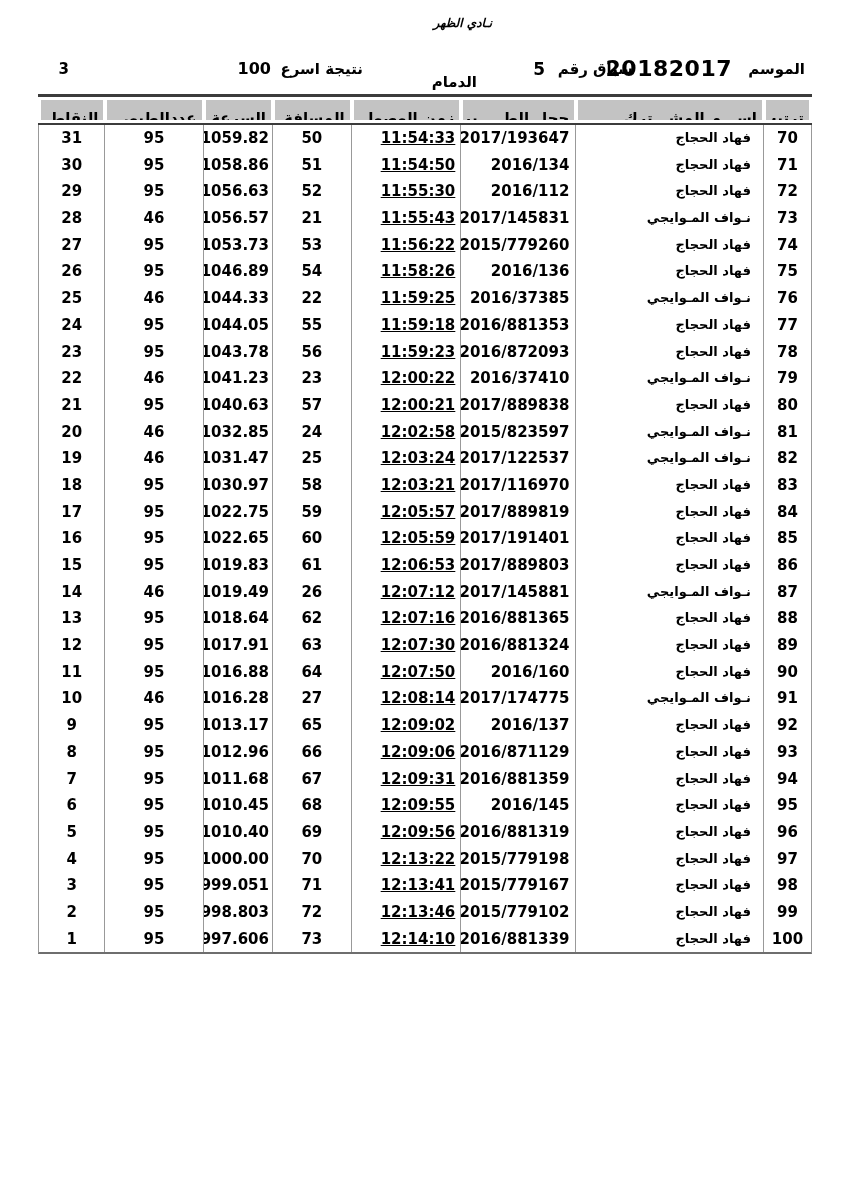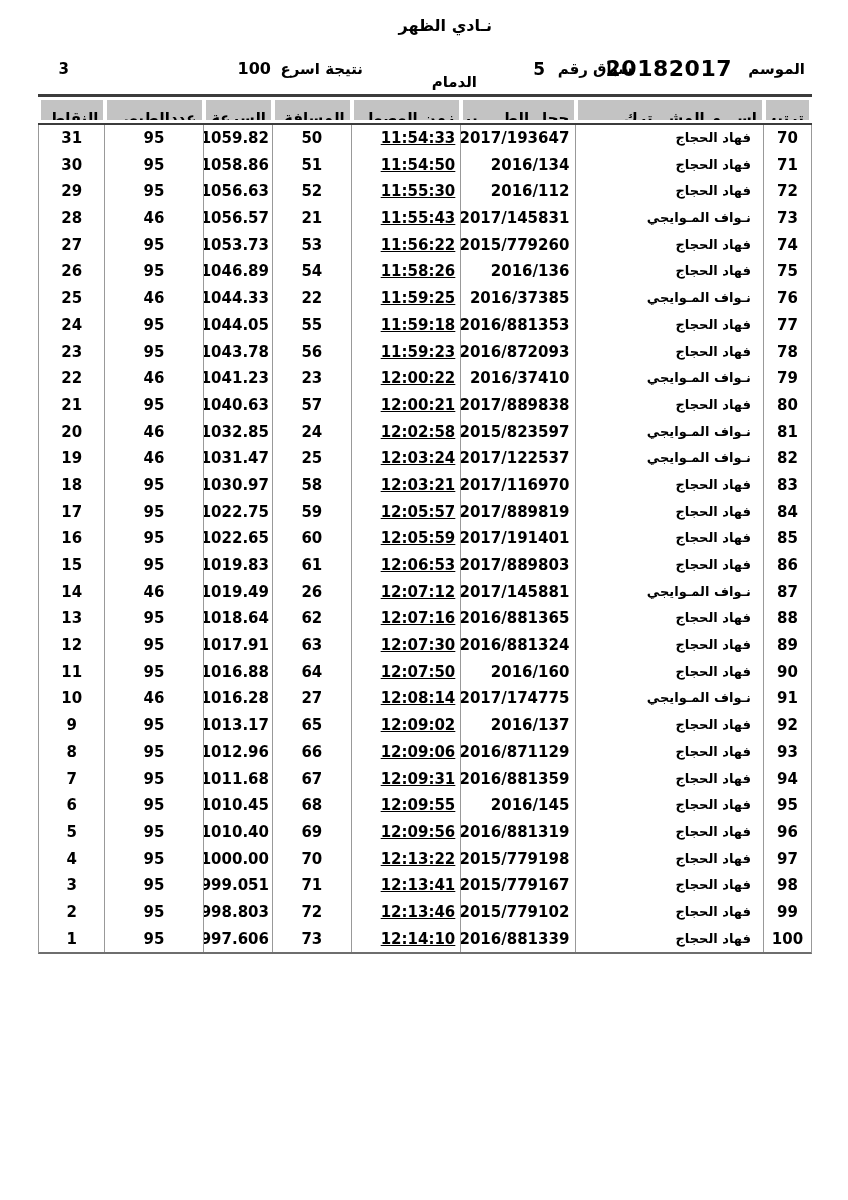--- a/index.html
+++ b/index.html
@@ -4,21 +4,21 @@
 <style>
   html,body{margin:0;padding:0;}
   body{
     width:848px;height:1200px;background:#ffffff;overflow:hidden;
     font-family:"DejaVu Sans","Liberation Sans",sans-serif;
     font-weight:bold;color:#000;direction:rtl;position:relative;
   }
   
   .doc-header{position:relative;height:94px;}
   .club-title{
-    position:absolute;top:16px;right:356px;font-size:16px;white-space:nowrap;
+    position:absolute;top:16px;right:356px;font-size:12px;white-space:nowrap;font-style:italic;
   }
   .meta-line{position:absolute;top:56px;left:0;right:0;height:30px;font-size:15px;}
   .meta-line span{position:absolute;top:0;white-space:nowrap;line-height:26px;}
   .m-season-label{right:43px;}
   .m-season-value{right:116px;font-size:22px;letter-spacing:0.5px;}
   .m-race-label{right:215px;}
   .m-race-value{right:303px;font-size:17px;}
   .m-city{right:371px;margin-top:13px;}
   .m-result-label{right:485px;}
   .m-result-value{right:577px;font-size:16px;}

